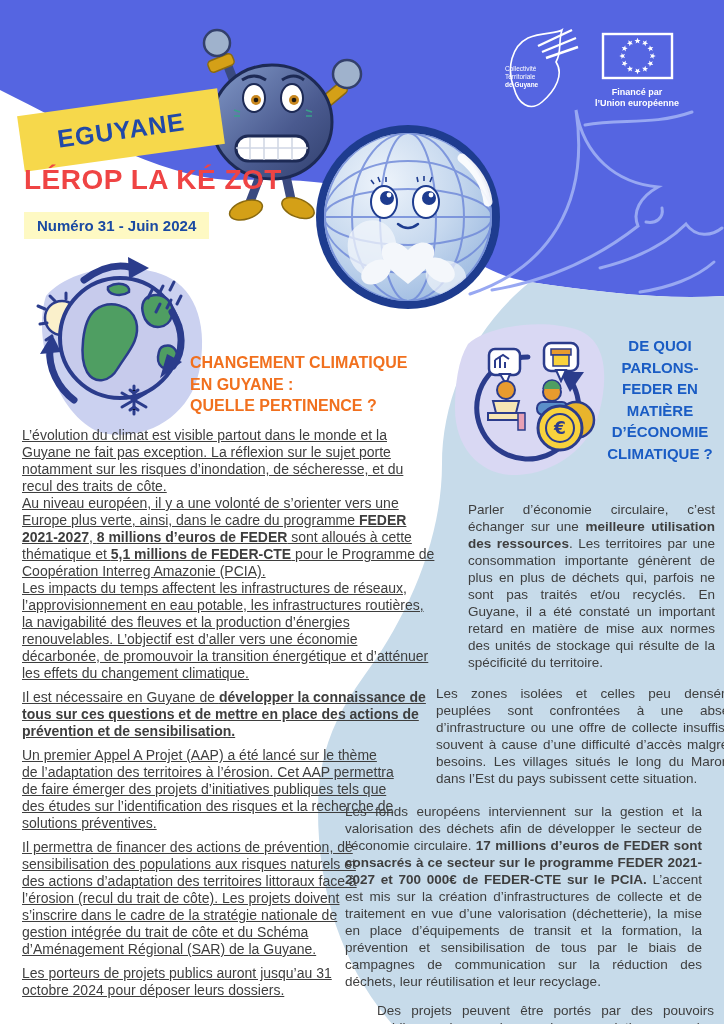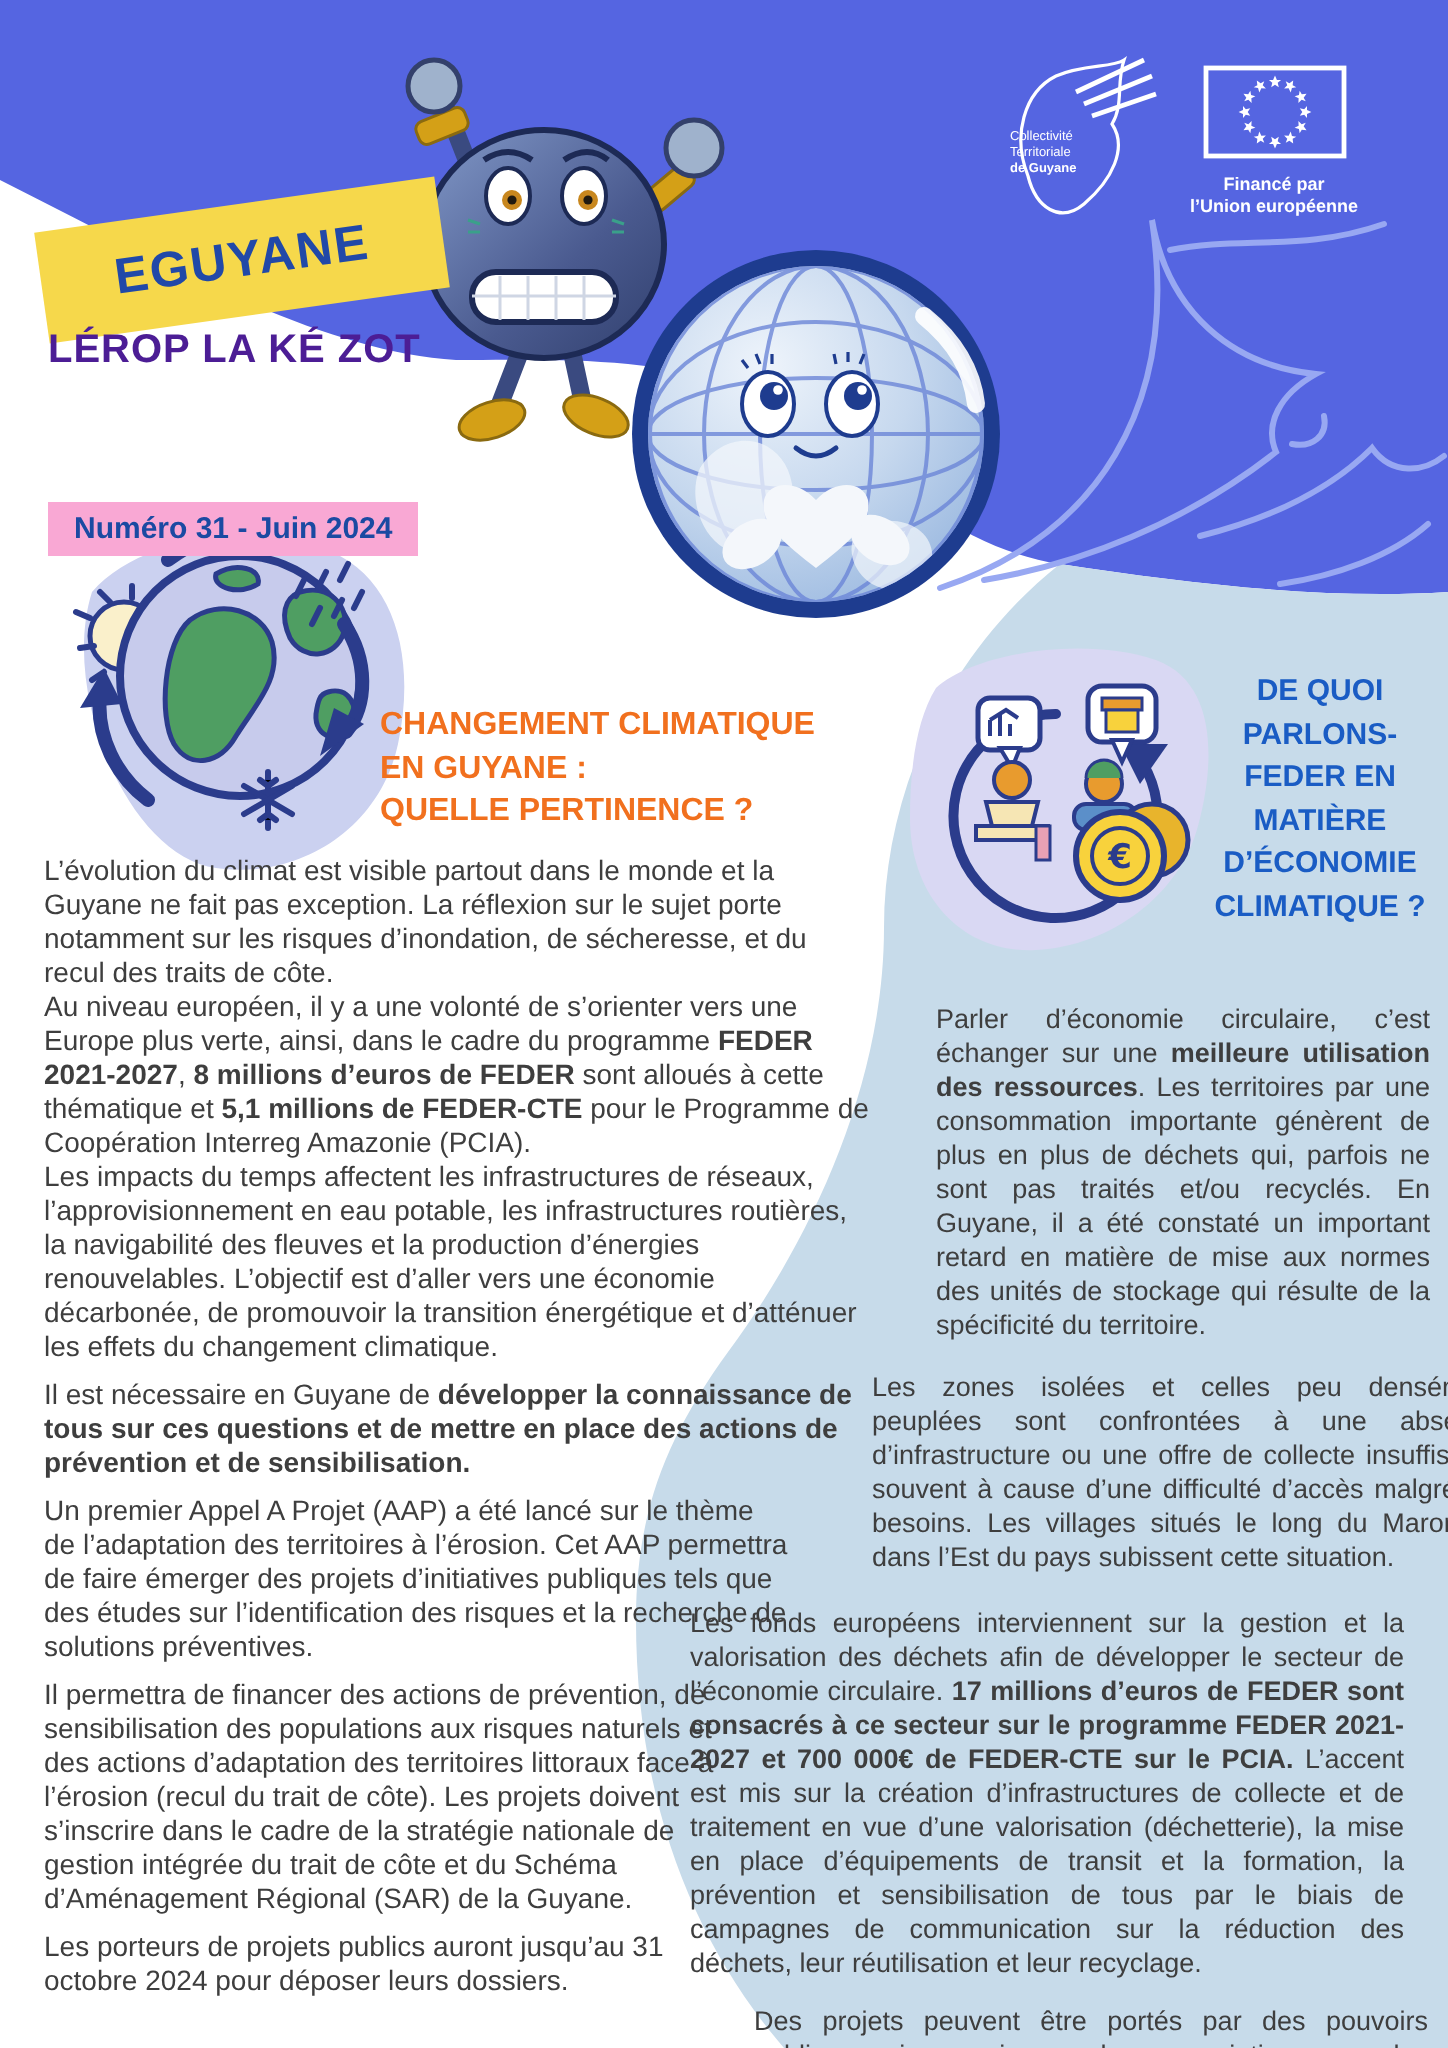--- a/index.html
+++ b/index.html
@@ -8,30 +8,30 @@
     font-family:"Liberation Sans","DejaVu Sans",sans-serif;
   }
   #scene{position:absolute;left:0;top:0;width:724px;height:1024px;}
   .abs{position:absolute;}
   
   .eguyane-banner{
     left:20px;top:102px;width:202px;height:56px;background:#F6D84B;
     transform:rotate(-8deg);display:flex;align-items:center;justify-content:center;
   }
   .eguyane-banner span{font-size:25px;font-weight:bold;color:#2149A8;letter-spacing:1px;}
-  .newsletter-title{left:24px;top:164px;font-size:20px;font-weight:bold;color:#4c1d95;letter-spacing:.5px;}
-  .issue-badge{left:24px;top:212px;background:#f9a8d4;padding:5px 13px;font-size:15px;font-weight:bold;color:#1B4AA2;margin-top:39px;}
+  .newsletter-title{left:24px;top:164px;font-size:28px;font-weight:bold;color:#ef4444;letter-spacing:.5px;}
+  .issue-badge{left:24px;top:212px;background:#fef9c3;padding:5px 13px;font-size:15px;font-weight:bold;color:#1B4AA2;}
   .ctg-text{left:505px;top:65px;width:62px;color:#ffffff;font-size:6.5px;line-height:8px;}
   .ctg-text .b{font-weight:bold;}
   .eu-caption{left:583px;top:87px;width:108px;text-align:center;color:#ffffff;font-size:9px;line-height:11px;font-weight:bold;}
   
   .left-heading{left:190px;top:320px;width:258px;color:#F1701E;font-size:16px;line-height:21.5px;font-weight:bold;margin-top:32px;}
   .left-heading span{display:block;}
   .left-col{left:22px;top:427px;width:414px;color:#3E3E3E;font-size:14px;line-height:17px;}
-  .left-col p{margin:0 0 7px 0;}
+  .left-col p{margin:0 0 7px 0;text-decoration:underline;}
   .p1{width:414px;}
   .p2{width:404px;}
   .p3{width:372px;}
   .p4{width:340px;}
   .p5{width:356px;margin-top:12px;}
   b{font-weight:bold;}
   
   .right-heading{left:598px;top:335px;width:124px;text-align:center;color:#1A5CC4;font-size:15px;line-height:21.5px;font-weight:bold;}
   .right-heading span{display:block;}
   .rp{color:#3E3E3E;font-size:13.5px;line-height:17px;text-align:justify;}

